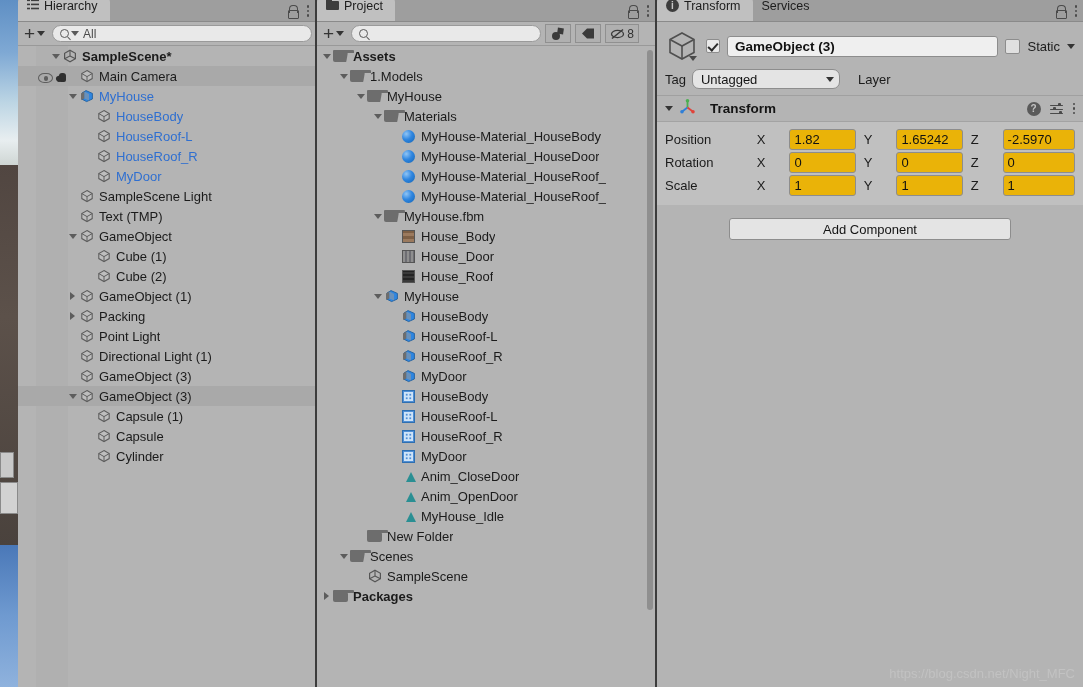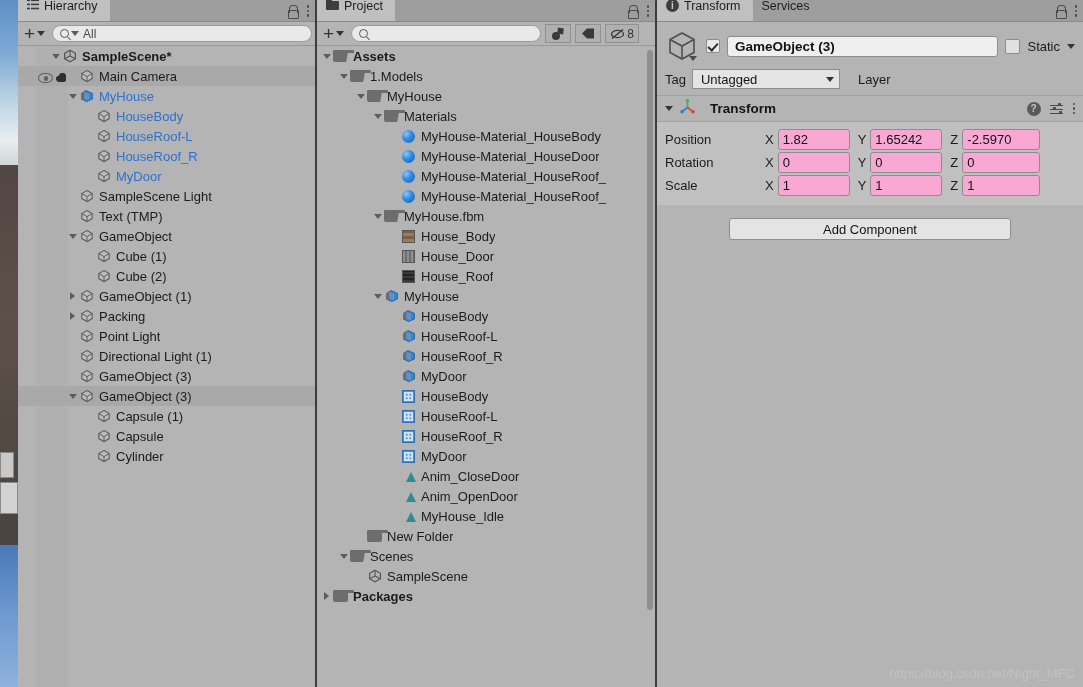--- a/index.html
+++ b/index.html
@@ -133,42 +133,42 @@
   .chk::after { content:""; position:absolute; left:3.4px; top:1px; width:4px; height:8px;
                 border:solid #2b2b2b; border-width:0 2px 2px 0; transform:rotate(42deg); }
   .namefield { flex:1; height:21px; background:#efefef; border:1px solid #8d8d8d;
                border-radius:3px; display:flex; align-items:center; padding:0 7px;
                font-size:13.5px; font-weight:bold; color:#111; }
   .static-chk { width:15px;height:15px; background:#e0e0e0; border:1px solid #8d8d8d;
                 border-radius:2px; flex:none; }
   .static-lbl { font-size:13px; color:#1b1b1b; }
   .insp-r2 { display:flex; align-items:center; gap:6px; margin-top:6px; }
   .fld-lbl { font-size:13px; color:#1b1b1b; }
-  .dropdown { height:20px; background:#e4e4e4; border:1px solid #8d8d8d; border-radius:0;
+  .dropdown { height:20px; background:#e4e4e4; border:1px solid #8d8d8d; border-radius:7px;
               display:flex; align-items:center; justify-content:space-between;
               padding:0 5px 0 8px; font-size:13px; color:#141414; cursor:pointer; }
 
   .comp-head { height:26px; background:#b4b4b4; display:flex; align-items:center;
                gap:7px; padding:0 8px; border-bottom:1px solid #a3a3a3; }
   .comp-title { font-size:13.5px; font-weight:bold; color:#141414; margin-left:8px; }
   .comp-tools { margin-left:auto; display:flex; align-items:center; gap:9px; }
   .help-ico { width:14px;height:14px;border-radius:50%; background:#5a5a5a;
               color:#c4c4c4; font-size:10px; font-weight:bold;
               display:flex; align-items:center; justify-content:center; }
   .preset-ico { width:14px; height:12px; position:relative; }
   .preset-ico i { position:absolute; left:0; height:1.8px; background:#4a4a4a; border-radius:1px; }
   .preset-ico b { position:absolute; width:3.4px; height:3.4px; background:#4a4a4a; border-radius:1px; }
 
   .comp-body { background:#c0c0c0; padding:6px 8px 8px 8px; }
   .vrow { display:flex; align-items:center; height:23px; }
   .vlabel { width:100px; font-size:13px; color:#1b1b1b; }
   .axis { font-size:13px; color:#1b1b1b; margin:0 4px 0 0; }
-  .vfield { height:21px; background:#f9a8d4; border:1px solid #8d8d8d; border-radius:3px;
+  .vfield { height:21px; background:#eab308; border:1px solid #8d8d8d; border-radius:3px;
             font-size:13px; color:#111; display:flex; align-items:center;
-            padding:0 4px; overflow:hidden; white-space:nowrap; }
+            padding:0 4px; overflow:hidden; white-space:nowrap;margin-left:20px; }
 
   .addcomp-wrap { background:#b4b4b4; padding:13px 0 10px 0; display:flex; justify-content:center; }
   .addcomp { width:282px; height:22px; background:#e4e4e4; border:1px solid #8d8d8d;
              border-radius:3px; display:flex; align-items:center; justify-content:center;
              font-size:13px; color:#141414; cursor:pointer; }
   .watermark { position:absolute; right:8px; bottom:6px; font-size:13px; color:#c2c2c2; }
   .vscroll { position:absolute; width:6px; background:#8f8f8f; border-radius:3px; }
 </style>
 </head>
 <body>

